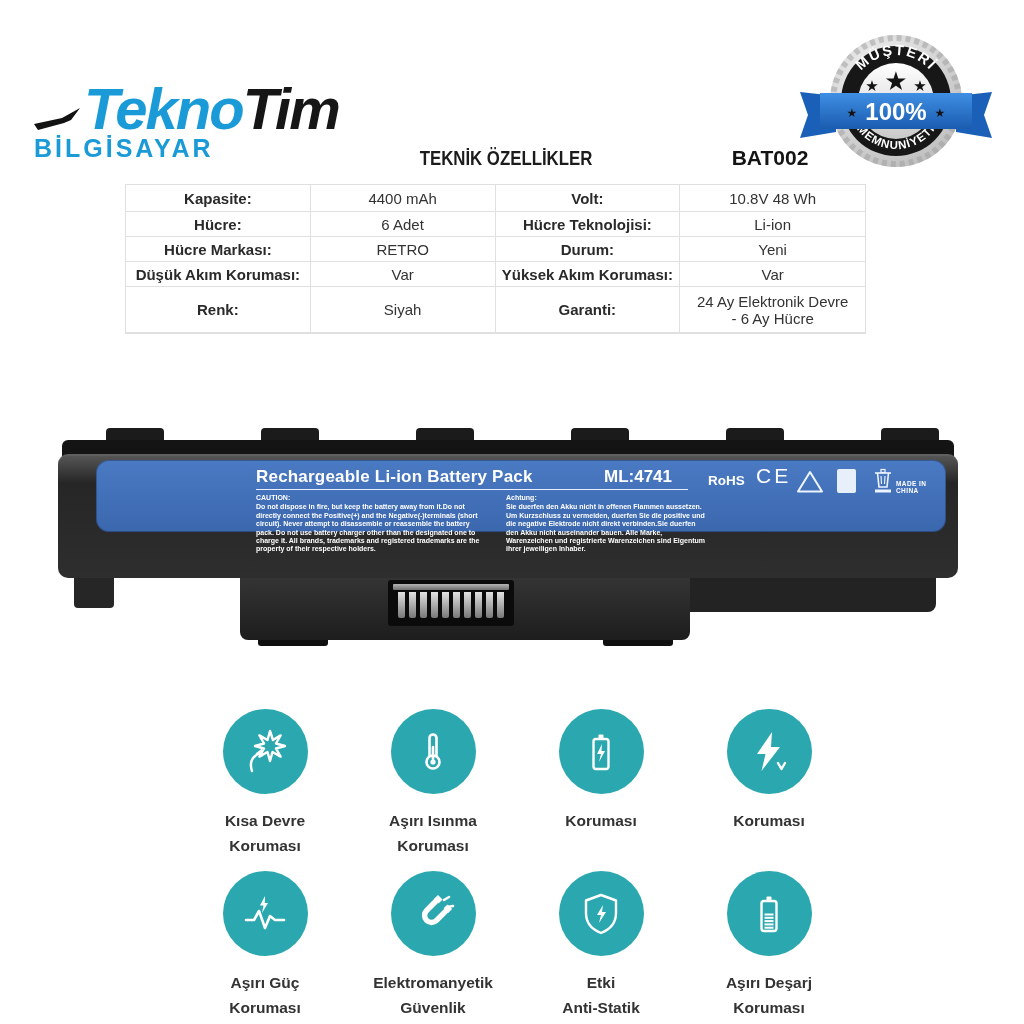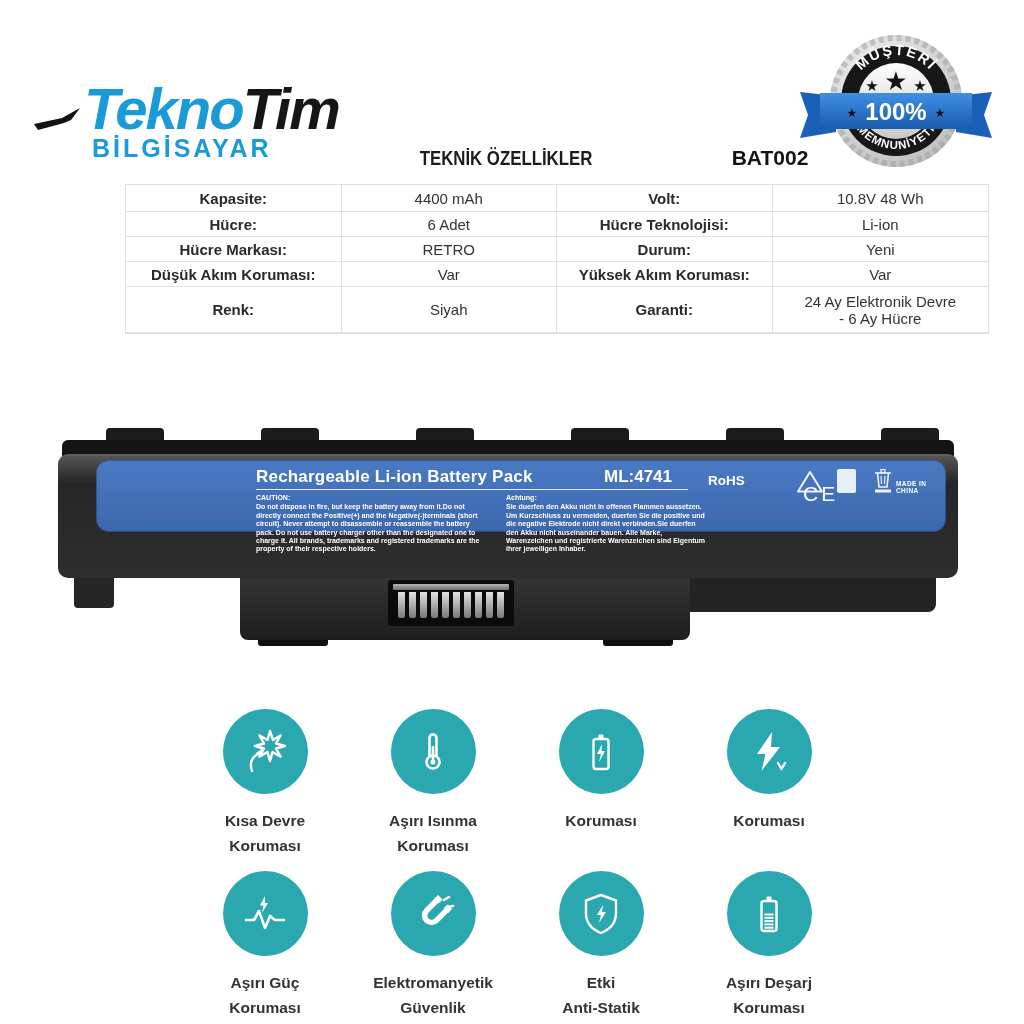--- a/index.html
+++ b/index.html
@@ -6,36 +6,36 @@
   body { background:#fff; font-family:"Liberation Sans", sans-serif; }
   .canvas { position:relative; width:1024px; height:1024px; background:#ffffff; overflow:hidden; }
 
   
   .logo-block { position:absolute; left:34px; top:48px; }
   .logo-row { display:flex; align-items:flex-start;margin-top:32px; }
   .logo-arrow { margin-top:26px; margin-right:2px; }
   .logo-text { font-size:58px; font-weight:700; font-style:italic; letter-spacing:-2px; line-height:58px; }
   .logo-tekno { color:#1A9BD7; }
   .logo-tim { color:#161616; }
-  .logo-sub { margin-left:58px; margin-top:-4px; font-size:25px; font-weight:700; letter-spacing:3px; color:#1A9BD7; }
+  .logo-sub { margin-top:-4px; font-size:25px; font-weight:700; letter-spacing:3px; color:#1A9BD7; }
 
   
   .badge-wrap { position:absolute; left:800px; top:30px; width:192px; height:150px; }
   .badge-wrap svg { width:100%; height:100%; }
   .arc-text { font-weight:700; fill:#ffffff; }
   .badge-star { fill:#131313; }
 
   
   .sec-title { position:absolute; left:368px; top:147px; width:276px; text-align:center;
                font-size:20px; font-weight:700; color:#1c1c1c; letter-spacing:0px; transform:scaleX(0.84); }
   .model-code { position:absolute; left:700px; top:146px; width:140px; text-align:center;
                font-size:21px; font-weight:700; color:#141414; }
 
   
-  .spec { position:absolute; left:125px; top:184px; width:864px;
+  .spec { position:absolute; left:125px; top:184px; width:741px;
           display:grid; grid-template-columns:repeat(4,1fr);
           grid-template-rows:27px 25px 25px 25px 46px;
           border:1px solid #e0e0e0; background:#fff; }
   .cell { display:flex; align-items:center; justify-content:center; text-align:center;
           border-right:1px solid #e0e0e0; border-bottom:1px solid #e0e0e0;
           font-size:15px; padding:1px 4px; }
   .cell:nth-child(4n) { border-right:none; }
   .cell.lbl { font-weight:700; color:#2a2a2a; }
   .cell.val { font-weight:400; color:#333; white-space:pre-line; line-height:17px; }
 
@@ -46,21 +46,21 @@
   .bbody { position:absolute; left:0; top:26px; width:900px; height:124px; border-radius:10px;
            background:linear-gradient(180deg,#555 0%, #262626 22%, #2e2e2e 100%);
            border-top:2px solid #5f5f5f; }
   .blabel { position:absolute; left:38px; top:32px; width:850px; height:72px; border-radius:13px;
             background:linear-gradient(180deg,#4a7ac3 0%, #3b67ae 100%);
             box-shadow:inset 0 0 0 1px rgba(0,0,0,.25); color:#fff; }
   .bl-title { position:absolute; left:160px; top:7px; font-size:17px; font-weight:700; letter-spacing:.2px; }
   .bl-rule { position:absolute; left:160px; top:29px; width:432px; height:0; border-top:1.5px solid #e8efff; }
   .bl-ml { position:absolute; left:508px; top:7px; font-size:17px; font-weight:700; }
   .bl-rohs { position:absolute; left:612px; top:13px; font-size:13.5px; font-weight:700; }
-  .bl-ce { position:absolute; left:660px; top:22px; font-size:21px; font-weight:400; letter-spacing:3px;margin-left:47px; }
+  .bl-ce { position:absolute; left:660px; top:4px; font-size:21px; font-weight:400; letter-spacing:3px; }
   .bl-square { position:absolute; left:741px; top:9px; width:19px; height:24px; background:#e6effa; border-radius:2px; }
   .bl-made { position:absolute; left:800px; top:20px; font-size:6.5px; font-weight:700; letter-spacing:.4px; }
   .bl-caution { position:absolute; left:160px; top:34px; width:232px; font-size:7px; line-height:8.4px; font-weight:700; }
   .bl-achtung { position:absolute; left:410px; top:34px; width:200px; font-size:7px; line-height:8.4px; font-weight:700; }
   .bl-caution .hd, .bl-achtung .hd { display:block; margin-bottom:1px; }
   .blower { position:absolute; left:182px; top:150px; width:450px; height:62px;
             background:linear-gradient(180deg,#343434,#1d1d1d); border-radius:0 0 8px 8px; }
   .brail { position:absolute; left:632px; top:150px; width:246px; height:34px; background:#232323; border-radius:0 0 8px 0; }
   .bfootL { position:absolute; left:16px; top:150px; width:40px; height:30px; background:#262626; border-radius:0 0 4px 4px; }
   .bfoot { position:absolute; top:212px; width:70px; height:6px; background:#101010; border-radius:0 0 3px 3px; }

